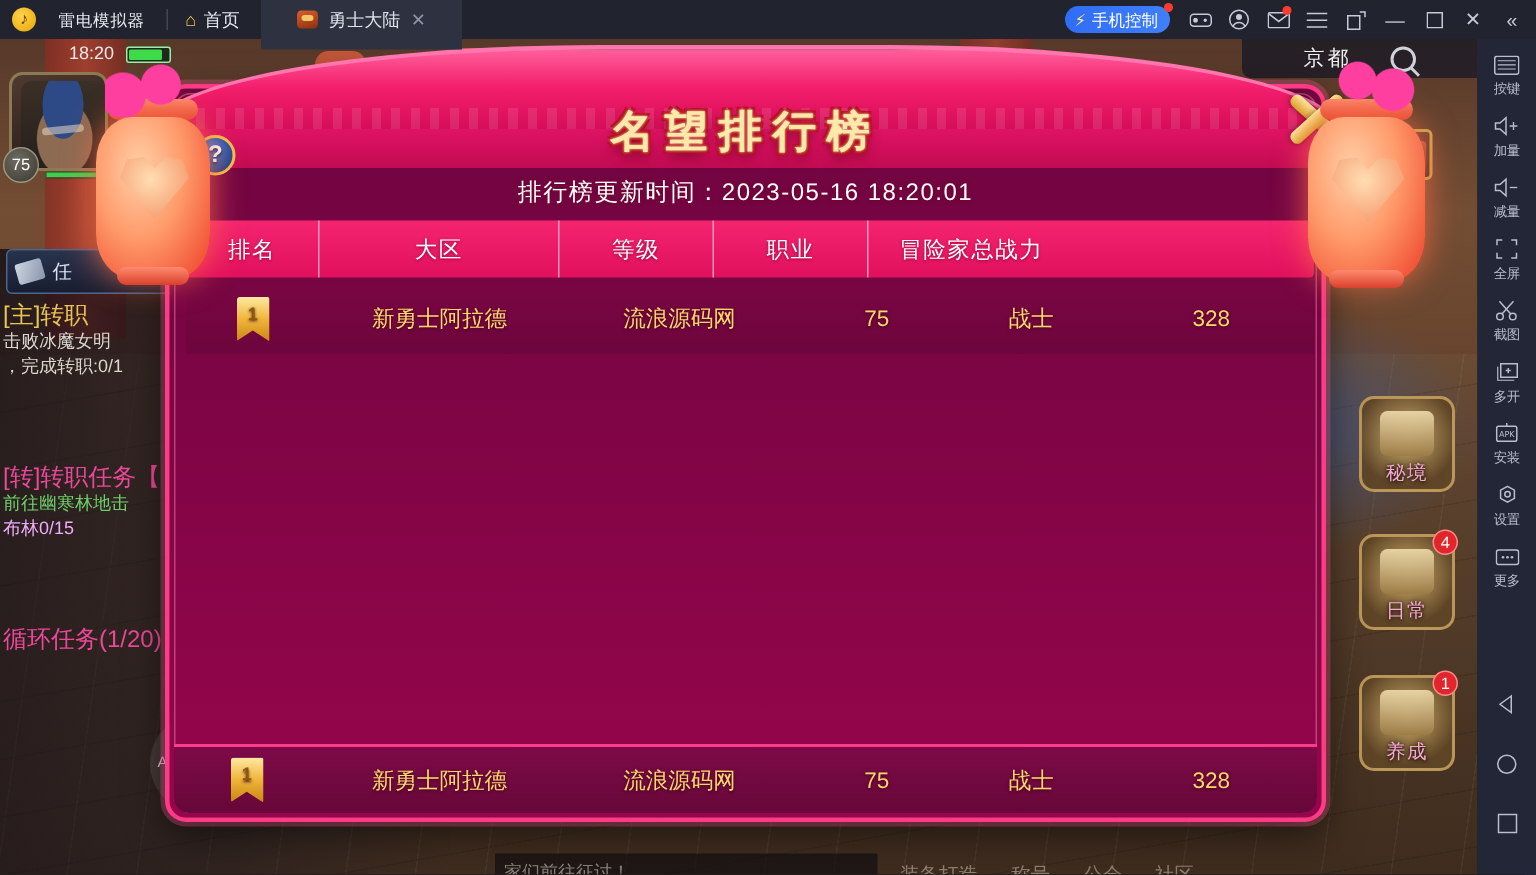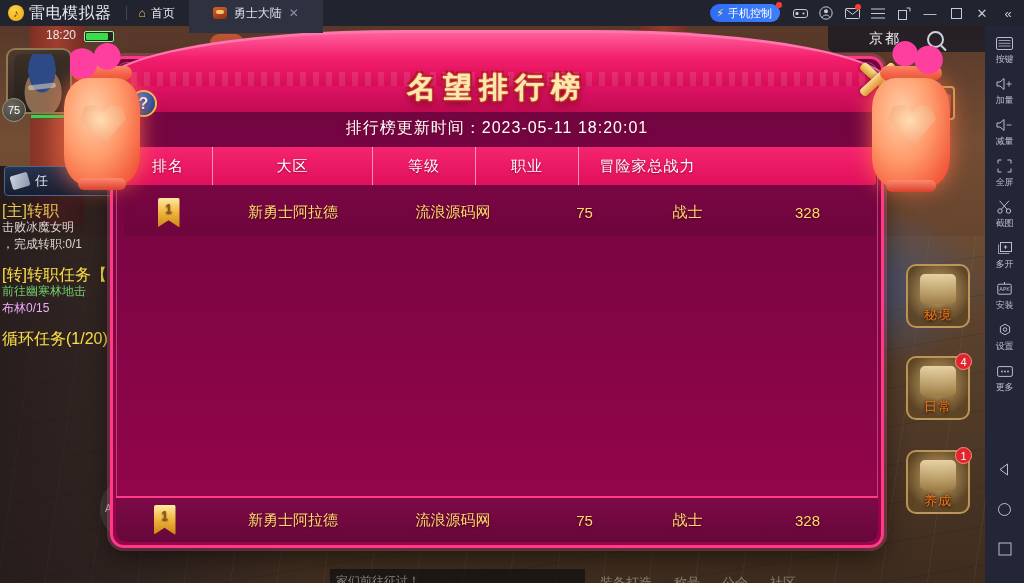--- a/index.html
+++ b/index.html
@@ -17,21 +17,21 @@
     background: #21242f;
     display: flex; align-items: center;
     z-index: 50;
   }
   .tb-logo {
     width: 16px; height: 16px; margin-left: 8px; border-radius: 50%;
     background: radial-gradient(circle at 40% 35%, #ffd34d, #e8a600);
     color: #6b3b00; font-size: 11px; font-weight: bold;
     display: flex; align-items: center; justify-content: center;
   }
-  .tb-brand { color: #e6e8ef; font-size: 16px; margin-left: 5px; letter-spacing: .5px; }
+  .tb-brand { color: #e6e8ef; font-size: 11px; margin-left: 15px; letter-spacing: .5px; }
   .tb-div { width: 1px; height: 14px; background: #41455a; margin: 0 12px 0 14px; }
   .tb-home { display: flex; align-items: center; gap: 5px; color: #e6e8ef; font-size: 12px; }
   .home-ico { color: #f0c14b; font-size: 12px; }
   .tb-tab {
     margin-left: 14px; height: 40px; min-width: 120px;
     background: #2e3240; border-radius: 5px 5px 0 0;
     display: flex; align-items: center; padding: 0 24px;
     gap: 7px;
   }
   .tab-ico {
@@ -174,21 +174,21 @@
     background: linear-gradient(180deg, rgba(38,56,86,.85), rgba(20,30,52,.85));
     border:1px solid #4a678f; border-radius:4px;
     display:flex; align-items:center; gap:6px; padding-left:6px;
   }
   .quest-btn-ico { width:18px; height:14px; background:linear-gradient(120deg,#cfd6e2,#8794ab); border-radius:2px; transform:rotate(-16deg); }
   .quest-btn-txt { color:#d7e3f5; font-size:13px; }
   .quest-list { position:absolute; left:2px; top:176px; width:124px; }
   .q-title { font-size:16px; line-height:17px; }
   .q-sub { font-size:12px; line-height:17px; color:#d4d0c6; }
   .c-yellow { color:#e8c552; }
-  .c-orange { color:#fde047; }
+  .c-orange { color:#ec4899;margin-top:44px; }
   .c-green  { color:#6fd06a; }
   .c-cyan   { color:#f0abfc; }
   .c-white  { color:#ddd8cf; }
 
   
   .joystick {
     position:absolute; left:100px; top:450px; width:66px; height:66px;
     border-radius:50%; background: rgba(255,255,255,.10);
   }
   .joystick .inner {
@@ -233,21 +233,21 @@
     border-radius:10px;
     background: radial-gradient(circle at 50% 42%, rgba(214,180,110,.95), rgba(96,70,38,.92) 72%);
     border:2px solid rgba(196,160,94,.9);
   }
   .rbtn .glyph {
     position:absolute; left:14px; top:10px; width:36px; height:30px;
     background: linear-gradient(180deg,#f0dcae,#9c7c45);
     border-radius:5px; opacity:.9;
   }
   .rbtn .cap {
-    position:relative; z-index:2; color:#f97316; font-size:13px;
+    position:relative; z-index:2; color:#f9a8d4; font-size:13px;
     text-shadow:0 1px 2px #2b1a08,0 0 4px #000; margin-bottom:4px; letter-spacing:1px;
   }
   .badge {
     position:absolute; right:-2px; top:-3px; min-width:17px; height:17px; padding:0 3px;
     border-radius:50%; background:#e0262b; border:1px solid #ff8b8b;
     color:#fff; font-size:11px; display:flex; align-items:center; justify-content:center;
     z-index:4;
   }
   .bottom-menu {
     position:absolute; left:600px; top:548px; display:flex; gap:22px;
@@ -468,21 +468,21 @@
       <span>社区</span>
     </div>
   </div>
 
   <div class="panel">
     <div class="panel-frame"></div>
     <div class="panel-inner-line"></div>
     <div class="panel-banner"></div>
     <div class="panel-top"></div>
     <div class="panel-title">名望排行榜</div>
-    <div class="update-time">排行榜更新时间：2023-05-11 18:20:01</div>
+    <div class="update-time">排行榜更新时间：2023-05-16 18:20:01</div>
 
     <div class="help-btn">?</div>
     <div class="close-x">
         <span></span>
         <span></span>
       </div>
 
     <div class="thead">
       <div class="th c-rank">排名</div>
       <div class="th c-zone">大区</div>

